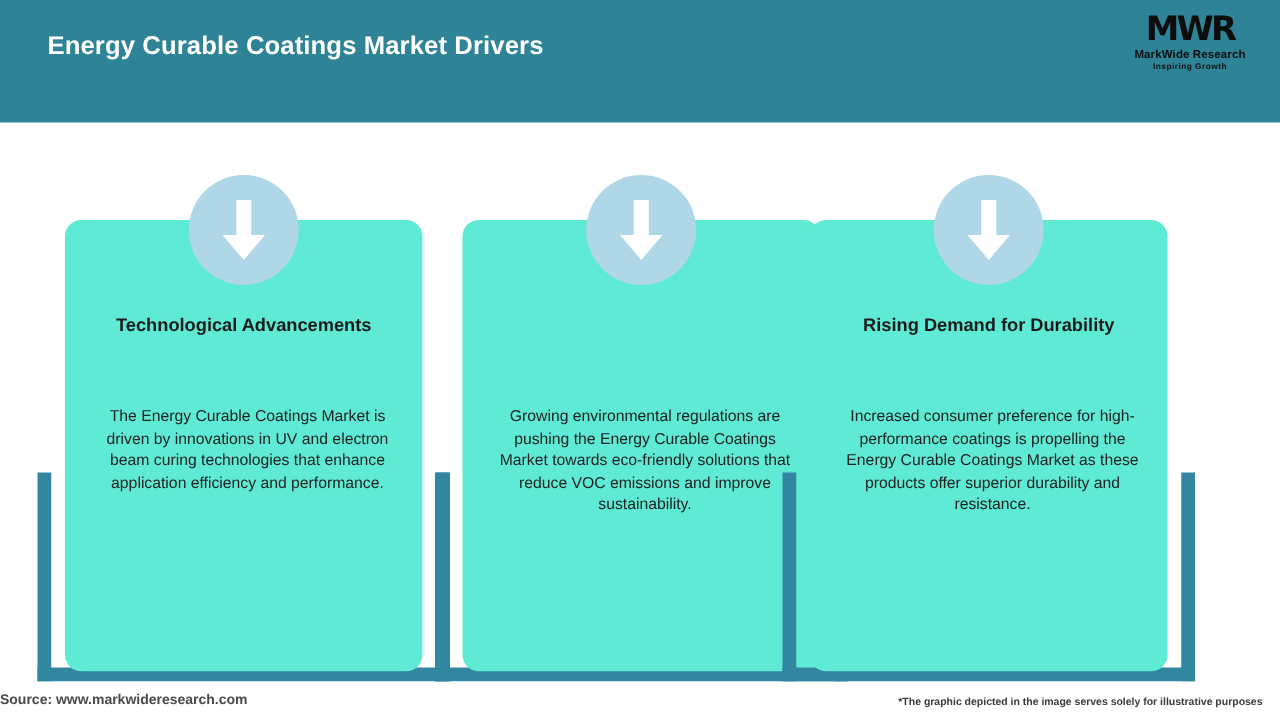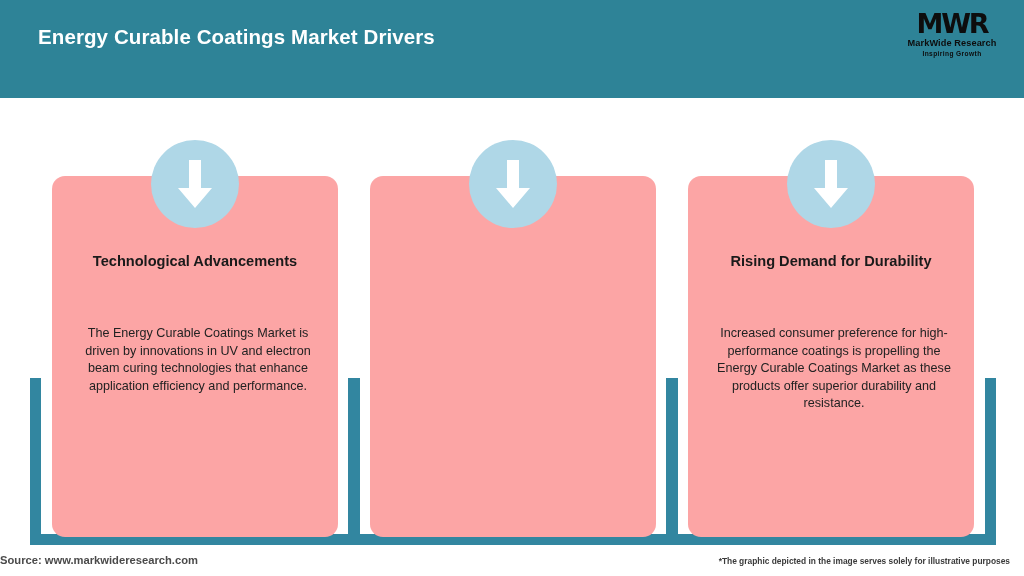--- a/index.html
+++ b/index.html
@@ -73,21 +73,21 @@
     height: 576px;
   }
   .card-group {
     position: absolute;
     top: 176px;
     width: 286px;
     height: 369px;
   }
   .card-group.g1 { left: 52px; }
   .card-group.g2 { left: 370px; }
-  .card-group.g3 { left: 688px; }
+  .card-group.g3 { left: 648px; }
 
   
   .frame {
     position: absolute;
     left: -22px;
     top: 202px;
     width: 330px;
     height: 167px;
     border-left: 11px solid #3286A0;
     border-right: 11px solid #3286A0;
@@ -96,21 +96,21 @@
   }
   .card-group.g2 .frame,
   .card-group.g3 .frame { left: -22px; }
 
   .card {
     position: absolute;
     left: 0;
     top: 0;
     width: 286px;
     height: 361px;
-    background: #fca5a5;
+    background: #5eead4;
     border-radius: 13px;
     box-sizing: border-box;
   }
 
   .icon-circle {
     position: absolute;
     top: -36px;
     left: 50%;
     margin-left: -44px;
     width: 88px;
@@ -195,20 +195,21 @@
   </div>
 
   <div class="card-group g2">
     <div class="frame"></div>
     <div class="card">
       <div class="icon-circle">
         <svg width="40" height="52" viewBox="0 0 40 52" aria-hidden="true">
           <path d="M14 2 L26 2 L26 30 L37 30 L20 50 L3 30 L14 30 Z" fill="#FFFFFF"></path>
         </svg>
       </div>
+      <div class="card-body">Growing environmental regulations are pushing the Energy Curable Coatings Market towards eco-friendly solutions that reduce VOC emissions and improve sustainability.</div>
     </div>
   </div>
 
   <div class="card-group g3">
     <div class="frame"></div>
     <div class="card">
       <div class="icon-circle">
         <svg width="40" height="52" viewBox="0 0 40 52" aria-hidden="true">
           <path d="M14 2 L26 2 L26 30 L37 30 L20 50 L3 30 L14 30 Z" fill="#FFFFFF"></path>
         </svg>

